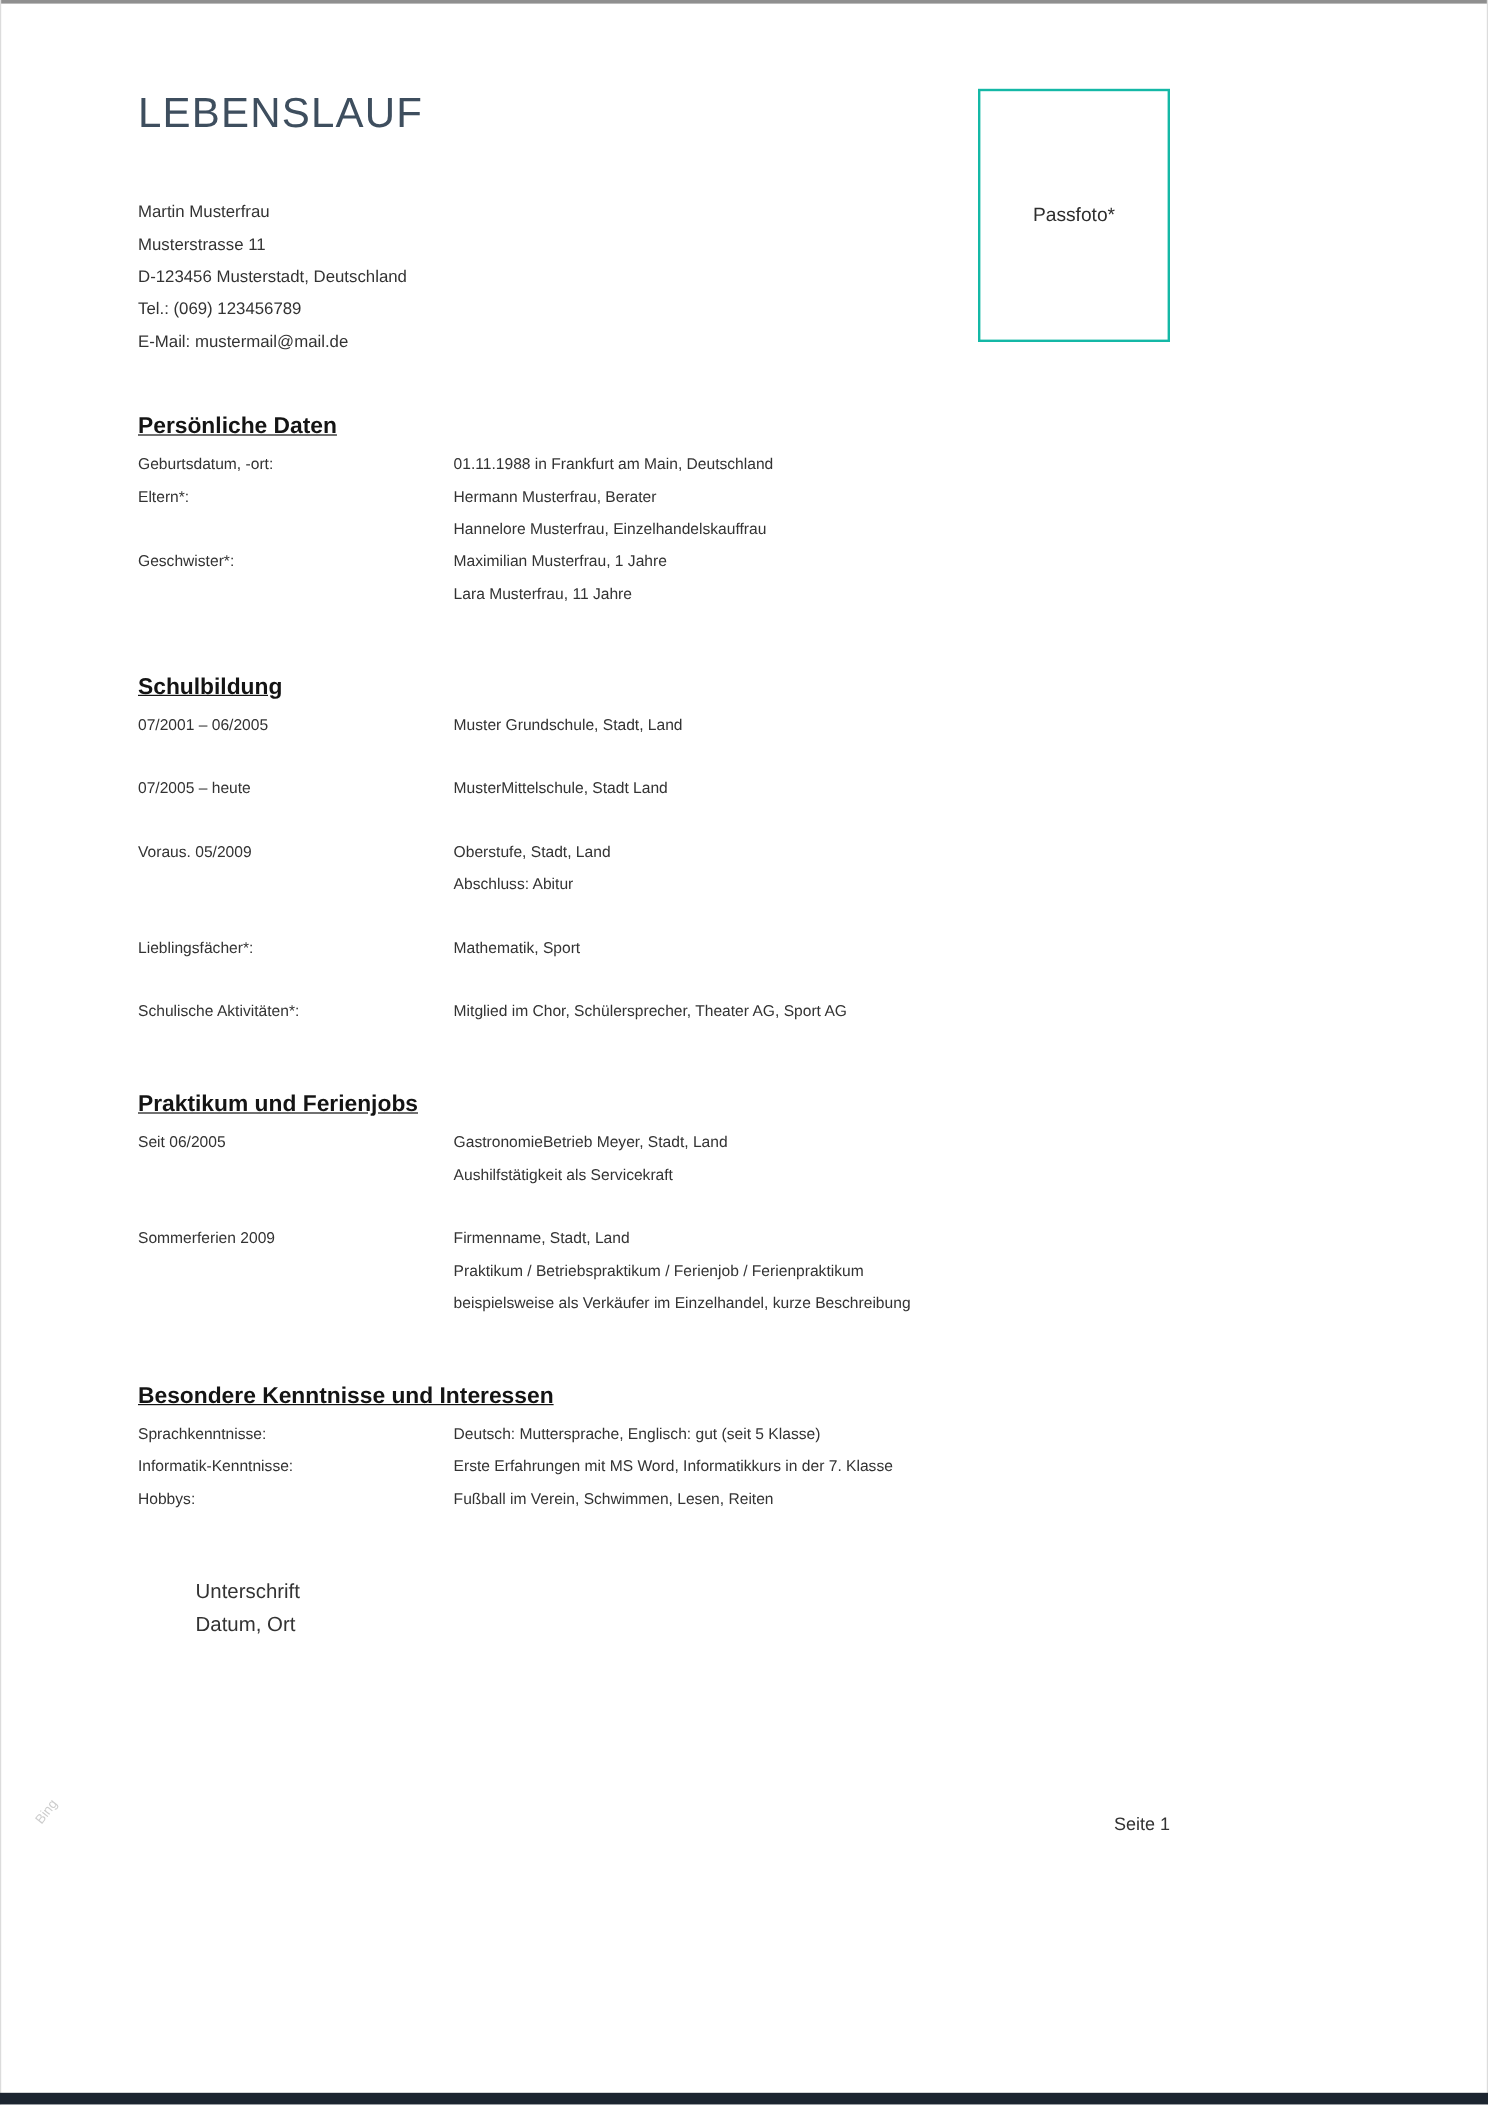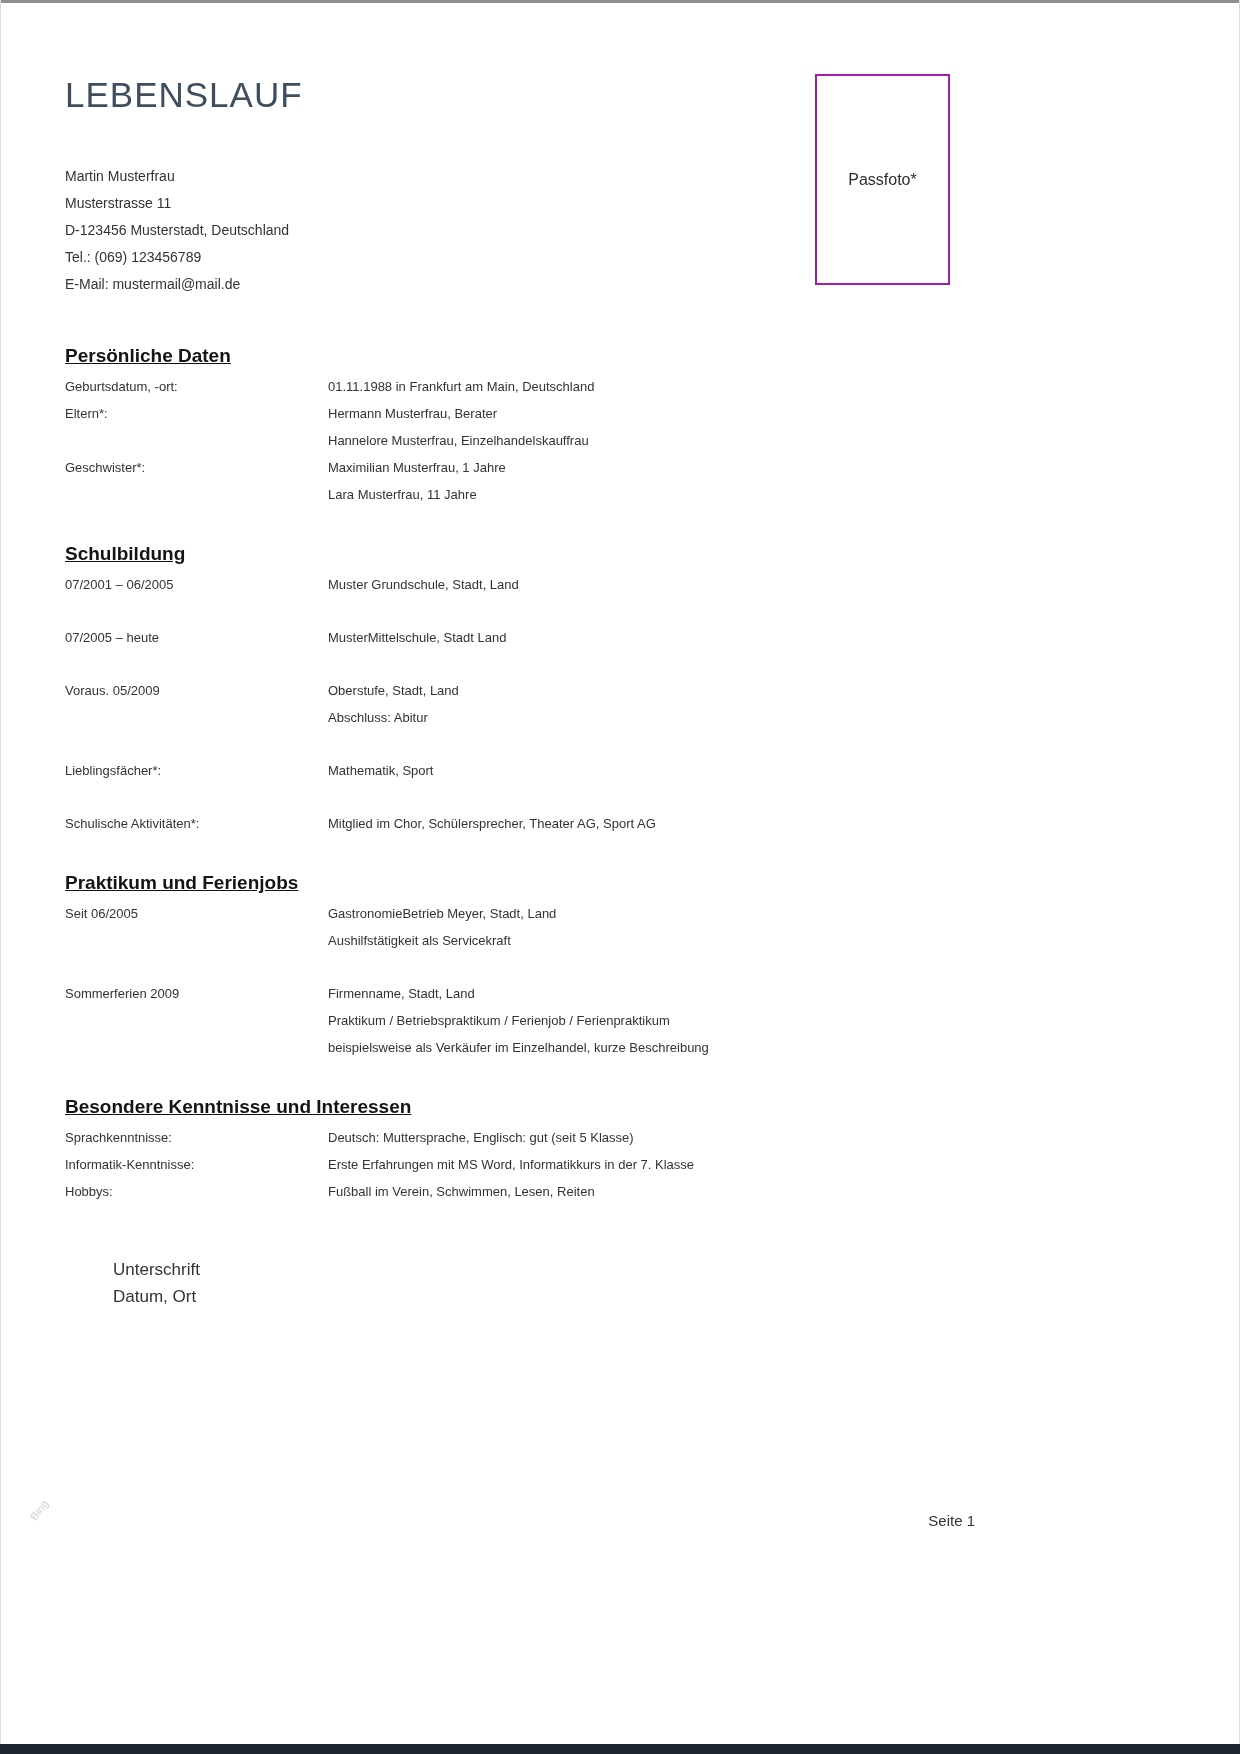--- a/index.html
+++ b/index.html
@@ -13,43 +13,43 @@
     background: #ffffff;
     overflow: hidden;
     color: #2e2e2e;
   }
 
   .edge-top   { position: absolute; top: 0; left: 0; width: 100%; height: 3px; background: #8f8f8f; }
   .edge-left  { position: absolute; top: 0; left: 0; width: 1px; height: 100%; background: #dcdcdc; }
   .edge-right { position: absolute; top: 0; right: 0; width: 1px; height: 100%; background: #dcdcdc; }
   .bottom-bar { position: absolute; bottom: 0; left: 0; width: 100%; height: 10px; background: var(--bottom-bar, #1c2530); }
 
-  .content { padding: 74px 130px 0 65px; }
+  .content { padding: 74px 130px 0 115px; }
 
   .doc-title {
     font-size: 35px;
     font-weight: normal;
     letter-spacing: 1px;
     line-height: 41px;
     color: var(--title, #3e4e5e);
   }
 
   .contact { margin-top: 48px; font-size: 14px; line-height: 27px; color: #333333; }
 
   .passfoto {
     position: absolute;
     left: 815px; top: 74px;
-    width: 135px; height: 211px;
-    border: 2px solid #a21caf;
+    width: 160px; height: 211px;
+    border: 2px solid #14b8a6;
     display: flex; align-items: center; justify-content: center;
     font-size: 16px; color: #2e2e2e;
     background: #ffffff;
   }
 
-  .section { margin-top: 34px; }
+  .section { margin-top: 53px; }
   .section.first { margin-top: 46px; }
   .section h2 {
     font-size: 19px;
     line-height: 24px;
     font-weight: bold;
     text-decoration: underline;
     color: #141414;
     margin-bottom: 5px;
   }
 

